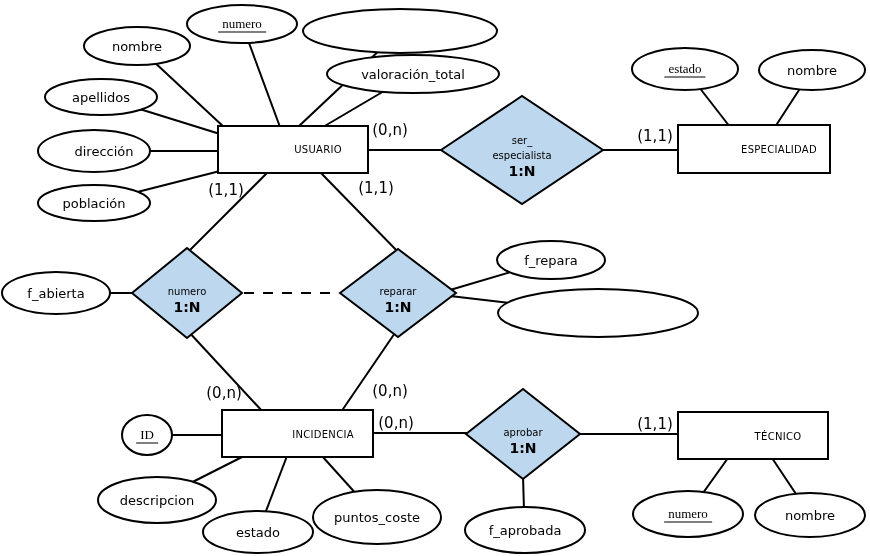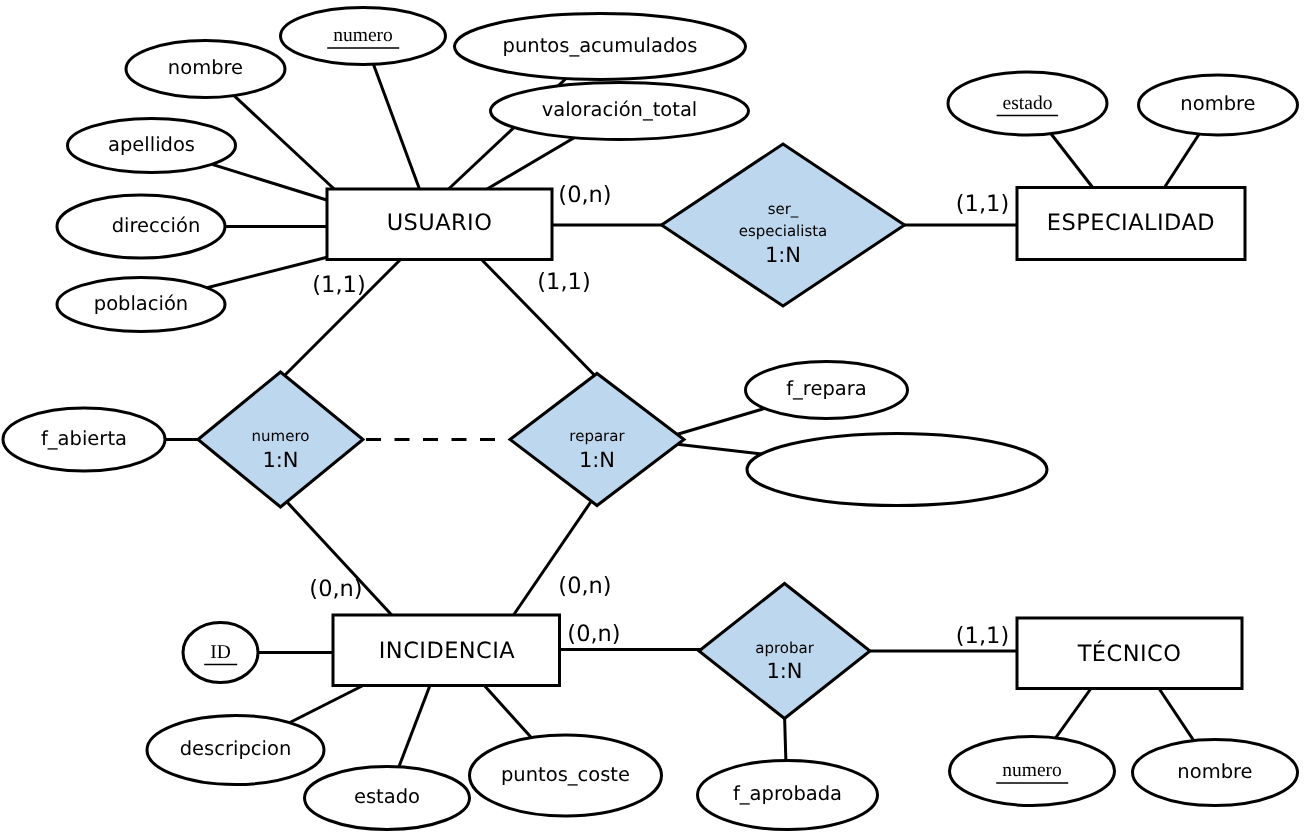--- a/index.html
+++ b/index.html
@@ -1,24 +1,24 @@
 <!DOCTYPE html>
 <html><head>
 <meta charset="utf-8">
 <style>
   html,body{margin:0;padding:0;background:#fff;}
   .stage{position:relative;width:870px;height:556px;background:#fff;overflow:hidden;
          font-family:"DejaVu Sans","Liberation Sans",sans-serif;color:#000;}
   .stage svg{position:absolute;left:0;top:0;}
   .lbl{position:absolute;transform:translate(-50%,-50%);white-space:nowrap;
        text-align:center;font-size:13px;line-height:15px;color:#000;}
-  .ent{font-size:15px;letter-spacing:.3px;}
+  .ent{font-size:10px;letter-spacing:.3px;margin-left:25px;}
   .key{border-bottom:1.6px solid #000;padding:0 4px 1px 4px;font-family:Liberation Serif, serif;}
   .rel .nm{font-size:10px;line-height:15px;}
-  .rel .cd{font-size:14px;line-height:17px;font-weight:normal;}
+  .rel .cd{font-size:14px;line-height:17px;font-weight:bold;}
   .card{font-size:15px;}
   line,ellipse,rect,polygon{shape-rendering:geometricPrecision;}
 </style>
 </head>
 <body>
 
 <div class="stage">
 
   <svg width="870" height="556" viewBox="0 0 870 556">
     <g stroke="#000" stroke-width="2">
@@ -89,21 +89,20 @@
     </g>
   </svg>
 
   <div class="lbl ent" style="left:293px;top:149px">USUARIO</div>
   <div class="lbl ent" style="left:754px;top:149px">ESPECIALIDAD</div>
   <div class="lbl ent" style="left:298px;top:434px">INCIDENCIA</div>
   <div class="lbl ent" style="left:753px;top:436px">TÉCNICO</div>
 
   <div class="lbl" style="left:137px;top:46px">nombre</div>
   <div class="lbl key" style="left:242px;top:24px">numero</div>
-  <div class="lbl" style="left:400px;top:31px">puntos_acumulados</div>
   <div class="lbl" style="left:413px;top:74px">valoración_total</div>
   <div class="lbl" style="left:101px;top:97px">apellidos</div>
   <div class="lbl" style="left:104px;top:151px">dirección</div>
   <div class="lbl" style="left:94px;top:203px">población</div>
   <div class="lbl key" style="left:685px;top:69px">estado</div>
   <div class="lbl" style="left:812px;top:70px">nombre</div>
   <div class="lbl" style="left:56px;top:293px">f_abierta</div>
   <div class="lbl" style="left:551px;top:260px">f_repara</div>
   <div class="lbl key" style="left:147px;top:435px">ID</div>
   <div class="lbl" style="left:157px;top:500px">descripcion</div>

